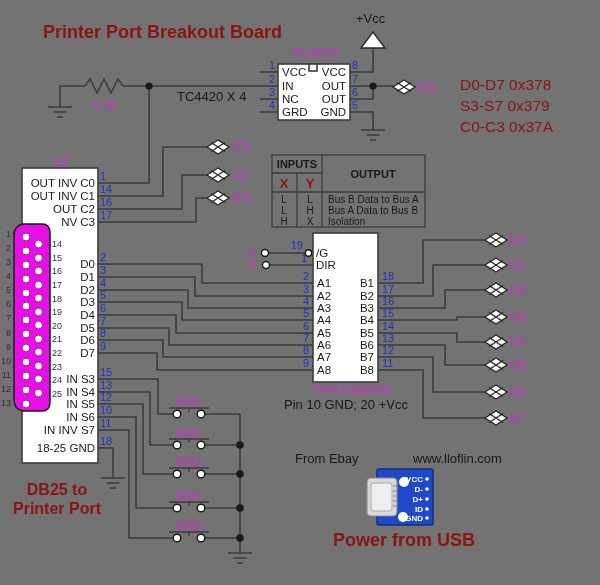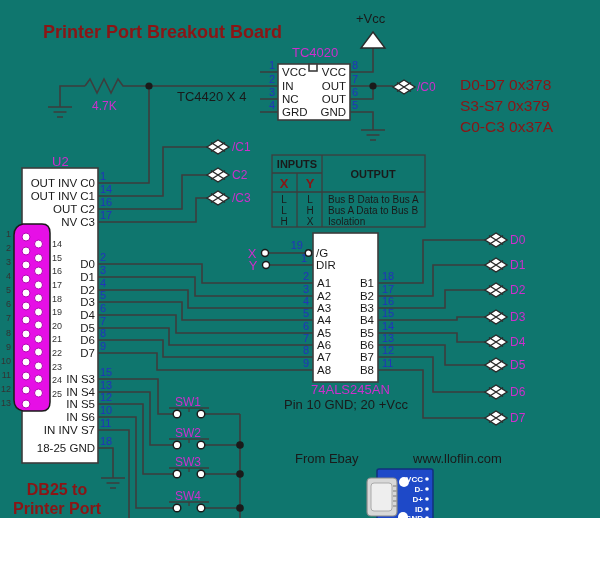--- a/index.html
+++ b/index.html
@@ -1,16 +1,16 @@
 <!DOCTYPE html>
 <html><head>
 <meta charset="utf-8">
 <style>
   html,body{margin:0;padding:0;background:#fff;}
-  .stage{position:relative;width:600px;height:518px;background:#0f766e;overflow:hidden;}
+  .stage{position:relative;width:600px;height:585px;background:#737373;overflow:hidden;}
   svg{position:absolute;left:0;top:0;}
   text{font-family:"Liberation Sans",sans-serif;}
   .wire{stroke:#3d3d3d;stroke-width:1.6;fill:none;}
   .thin{stroke:#3d3d3d;stroke-width:1.3;fill:none;}
   .chip{fill:#ffffff;stroke:#3d3d3d;stroke-width:1.6;}
   .pad{fill:#ffffff;stroke:#2a2a2a;stroke-width:1.4;}
   .dot{fill:#1a1a1a;}
   .oc{fill:#ffffff;stroke:#1a1a1a;stroke-width:1.4;}
   .title{font-size:18px;font-weight:bold;fill:#8b1515;}
   .cap{font-size:16px;font-weight:bold;fill:#8b1515;text-anchor:middle;}

